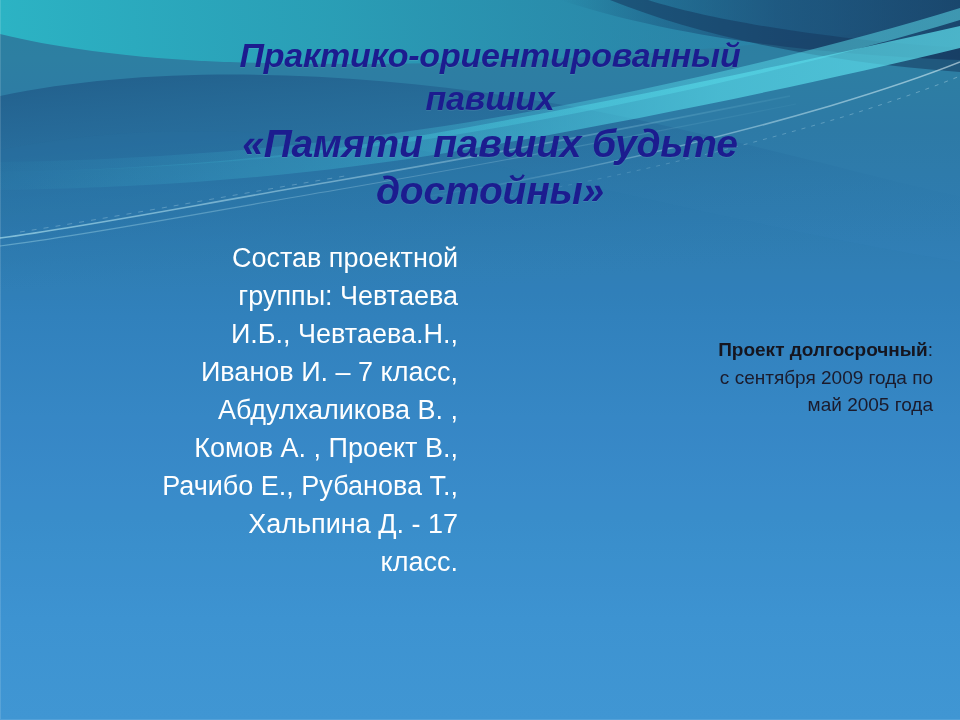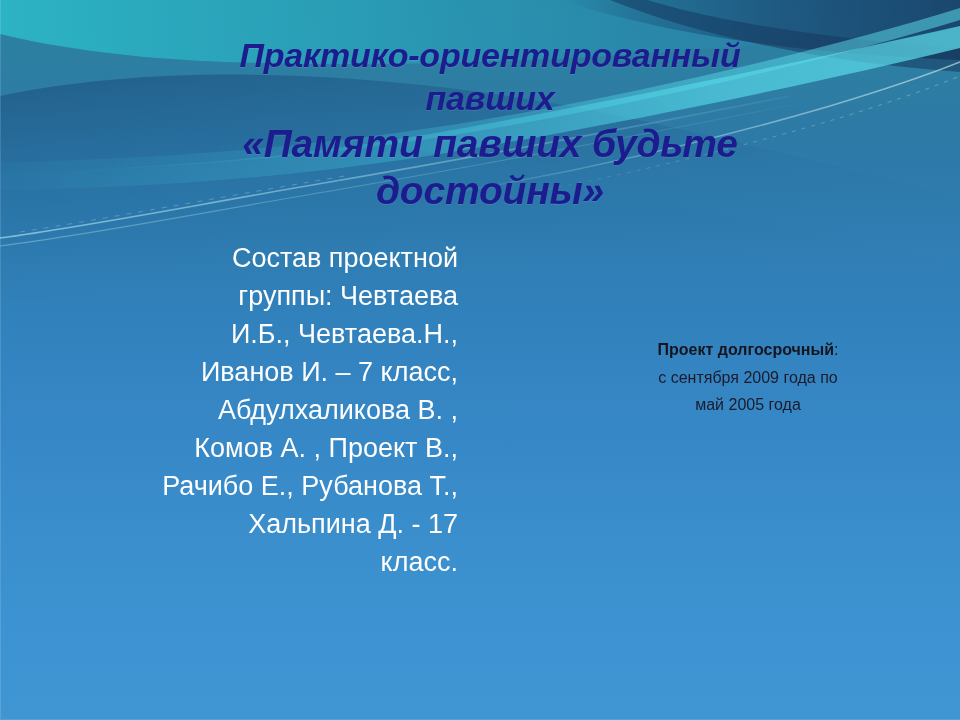--- a/index.html
+++ b/index.html
@@ -74,23 +74,23 @@
     z-index: 5;
   }
 
   
   .right-text {
     position: absolute;
     left: 563px;
     top: 336px;
     width: 370px;
     color: #1b1b2c;
-    font-size: 16px;
+    font-size: 19px;
     line-height: 27.5px;
-    text-align: center;
+    text-align: right;
     z-index: 5;
   }
   .right-text .lead {
     font-weight: bold;
     color: #15151f;
   }
 
   
   .edge-frame {
     position: absolute;

